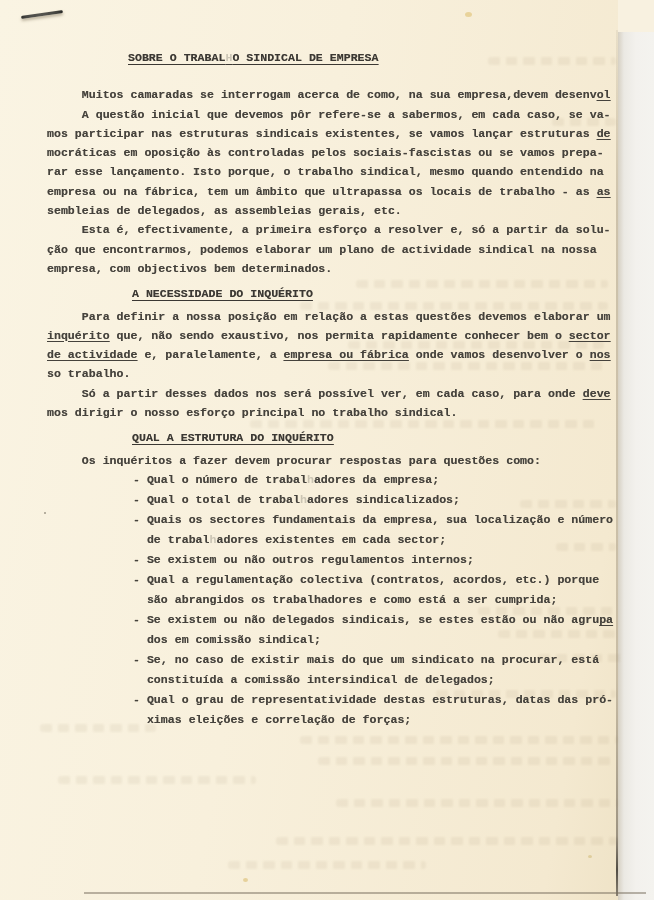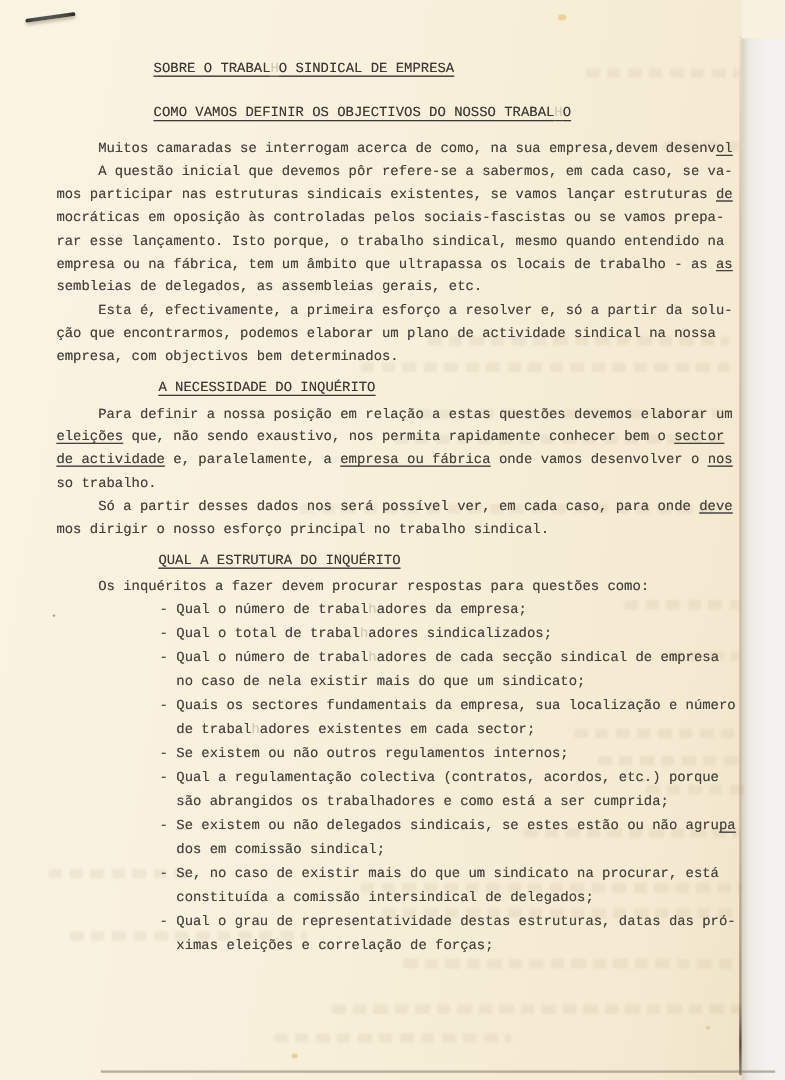--- a/index.html
+++ b/index.html
@@ -1,18 +1,18 @@
 <!DOCTYPE html>
 <html><head>
 <meta charset="utf-8">
 <style>
   html,body{margin:0;padding:0;}
   body{width:654px;height:900px;background:#f2f0ec;}
   .scan{position:relative;width:654px;height:900px;overflow:hidden;
-        font-family:"Liberation Mono","DejaVu Sans Mono",monospace;}
+        font-family:"Liberation Mono","DejaVu Sans Mono",monospace;font-weight:bold;}
   .page{position:absolute;left:0;top:0;width:620px;height:900px;
         background:linear-gradient(100deg,#faf4e3 0%,#f8f0dc 45%,#f4e9d0 90%,#efe3c7 100%);}
   .patch{position:absolute;left:618px;top:0;width:36px;height:32px;background:#f8f1e0;}
   .strip{position:absolute;left:618px;top:32px;width:36px;height:868px;
          background:linear-gradient(90deg,#d6d0c3 0px,#ebe9e3 6px,#f3f1ed 18px,#f4f3ef 100%);}
   .edge{position:absolute;left:616px;top:30px;width:2px;height:866px;
         background:linear-gradient(180deg,rgba(150,140,120,.12),rgba(158,146,124,.45) 20%,
         rgba(150,138,118,.45) 75%,rgba(90,82,72,.55) 93%,rgba(55,51,46,.85) 97%,rgba(70,64,58,.6));}
   .bottom-edge{position:absolute;left:84px;top:892px;width:562px;height:2px;
         background:rgba(120,110,94,.5);filter:blur(.5px);}
@@ -69,23 +69,20 @@
   <div id="stains">
       <div class="stain" style="left: 465px; top: 12px; width: 7px; height: 5px; background: rgba(214, 178, 80, 0.45);"></div>
       <div class="stain" style="left: 243px; top: 878px; width: 5px; height: 4px; background: rgba(205, 165, 60, 0.4);"></div>
       <div class="stain" style="left: 588px; top: 855px; width: 4px; height: 3px; background: rgba(190, 160, 70, 0.35);"></div>
       <div class="stain" style="left: 44px; top: 512px; width: 2px; height: 2px; background: rgba(90, 80, 65, 0.55);"></div>
     </div>
   <div class="content" id="doc" lang="pt">
       <div class="blk title">
         <div class="line">SOBRE O TRABAL<span class="f">H</span>O SINDICAL DE EMPRESA</div>
       </div>
-      <div class="blk subtitle">
-        <div class="line">COMO VAMOS DEFINIR OS OBJECTIVOS DO NOSSO TRABAL<span class="f">H</span>O</div>
-      </div>
       <div class="blk p">
         <div class="line">     Muitos camaradas se interrogam acerca de como, na sua empresa,devem desenv<span class="u ">ol</span></div>
       </div>
       <div class="blk p">
         <div class="line">     A questão inicial que devemos pôr refere-se a sabermos, em cada caso, se va-</div>
         <div class="line">mos participar nas estruturas sindicais existentes, se vamos lançar estruturas <span class="u ">de</span></div>
         <div class="line">mocráticas em oposição às controladas pelos sociais-fascistas ou se vamos prepa-</div>
         <div class="line">rar esse lançamento. Isto porque, o trabalho sindical, mesmo quando entendido na</div>
         <div class="line">empresa ou na fábrica, tem um âmbito que ultrapassa os locais de trabalho - as <span class="u ">as</span></div>
         <div class="line">sembleias de delegados, as assembleias gerais, etc.</div>
@@ -93,44 +90,40 @@
       <div class="blk p">
         <div class="line">     Esta é, efectivamente, a primeira esforço a resolver e, só a partir da solu-</div>
         <div class="line">ção que encontrarmos, podemos elaborar um plano de actividade sindical na nossa</div>
         <div class="line">empresa, com objectivos bem determinados.</div>
       </div>
       <div class="blk h">
         <div class="line">A NECESSIDADE DO INQUÉRITO</div>
       </div>
       <div class="blk p">
         <div class="line">     Para definir a nossa posição em relação a estas questões devemos elaborar um</div>
-        <div class="line"><span class="u ">eleições</span> que, não sendo exaustivo, nos permita rapidamente conhecer bem o <span class="u ">sector</span></div>
+        <div class="line"><span class="u ">inquérito</span> que, não sendo exaustivo, nos permita rapidamente conhecer bem o <span class="u ">sector</span></div>
         <div class="line"><span class="u ">de actividade</span> e, paralelamente, a <span class="u ">empresa ou fábrica</span> onde vamos desenvolver o <span class="u ">nos</span></div>
         <div class="line">so trabalho.</div>
       </div>
       <div class="blk p">
         <div class="line">     Só a partir desses dados nos será possível ver, em cada caso, para onde <span class="u ">deve</span></div>
         <div class="line">mos dirigir o nosso esforço principal no trabalho sindical.</div>
       </div>
       <div class="blk h">
         <div class="line">QUAL A ESTRUTURA DO INQUÉRITO</div>
       </div>
       <div class="blk p">
         <div class="line">     Os inquéritos a fazer devem procurar respostas para questões como:</div>
       </div>
       <div class="list">
         <div class="item">
           <div class="line">- Qual o número de trabal<span class="f">h</span>adores da empresa;</div>
         </div>
         <div class="item">
           <div class="line">- Qual o total de trabal<span class="f">h</span>adores sindicalizados;</div>
-        </div>
-        <div class="item">
-          <div class="line">- Qual o número de trabal<span class="f">h</span>adores de cada secção sindical de empresa</div>
-          <div class="line">  no caso de nela existir mais do que um sindicato;</div>
         </div>
         <div class="item">
           <div class="line">- Quais os sectores fundamentais da empresa, sua localização e número</div>
           <div class="line">  de trabal<span class="f">h</span>adores existentes em cada sector;</div>
         </div>
         <div class="item">
           <div class="line">- Se existem ou não outros regulamentos internos;</div>
         </div>
         <div class="item">
           <div class="line">- Qual a regulamentação colectiva (contratos, acordos, etc.) porque</div>

